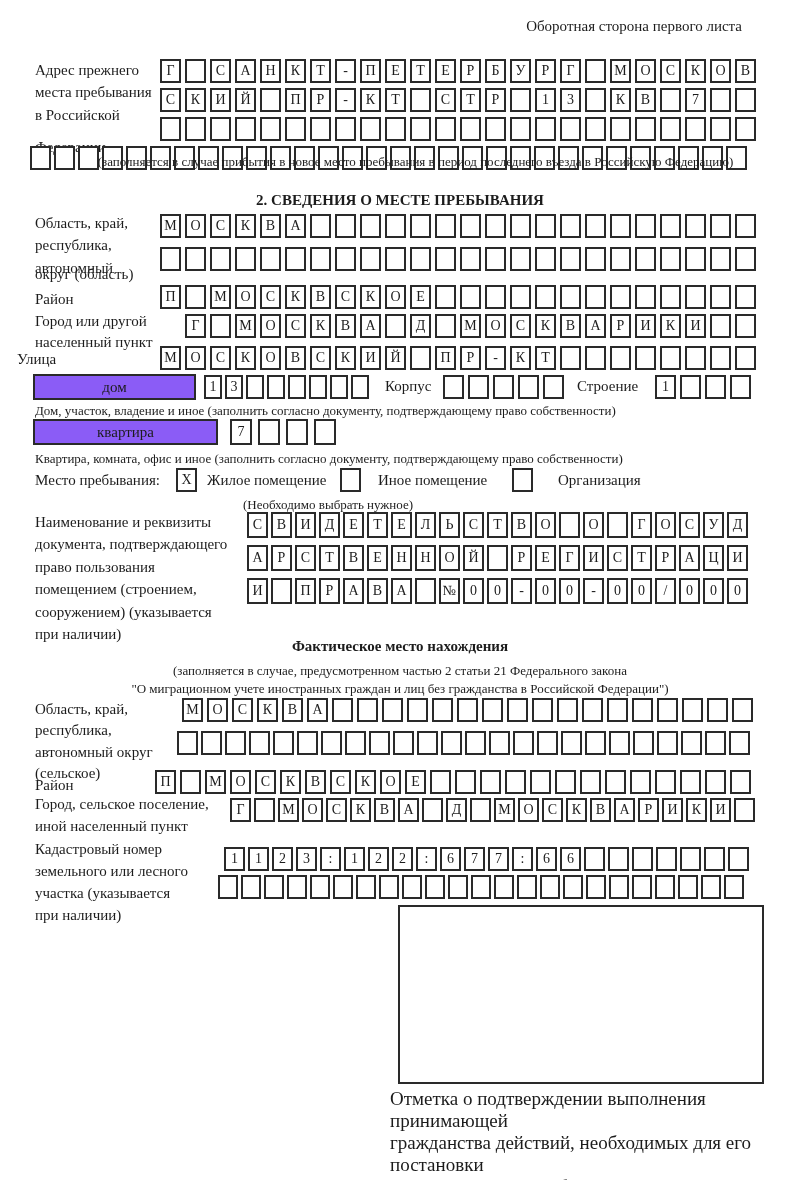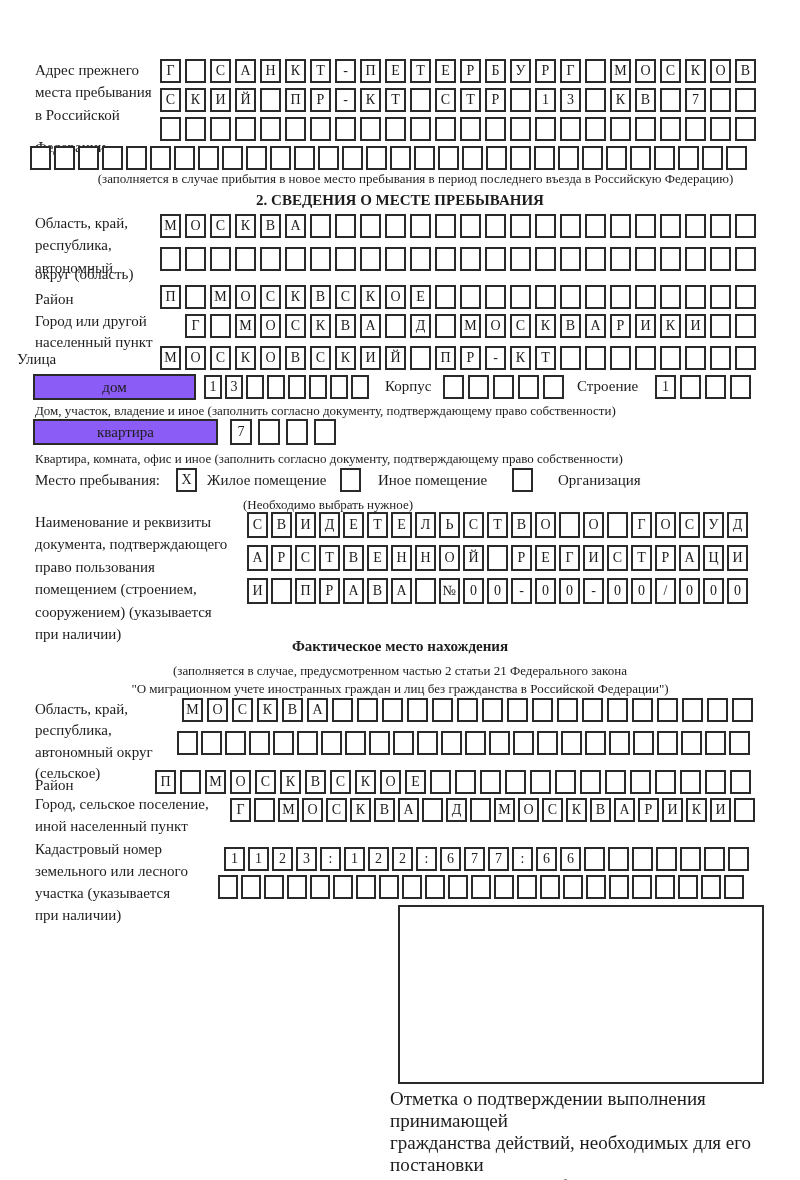--- a/index.html
+++ b/index.html
@@ -25,20 +25,21 @@
         display:flex;align-items:center;justify-content:center;font-size:14px;background:#fff;}
   .stamp{position:absolute;border:2px solid #2a2a2a;background:#fff;}
   .stampcap{position:absolute;left:390px;width:384px;font-size:19px;}
   .stampcap div{line-height:22px;}
 </style>
 </head>
 <body>
 
 <div class="page">
 
+  <div class="lbl" style="top:18px;left:0;right:58px;text-align:right;">Оборотная сторона первого листа</div>
 
   <div class="lbl" style="top:62px;left:35px;">Адрес прежнего</div>
   <div class="lbl" style="top:84px;left:35px;">места пребывания</div>
   <div class="lbl" style="top:107px;left:35px;">в Российской</div>
   <div class="lbl" style="top:129px;left:35px;margin-top:10px;">Федерации</div>
   <div class="grid" style="top:59px;left:160px;">
       <span class="cell">Г</span>
       <span class="cell"></span>
       <span class="cell">С</span>
       <span class="cell">А</span>
@@ -140,21 +141,21 @@
       <span class="cell"></span>
       <span class="cell"></span>
       <span class="cell"></span>
       <span class="cell"></span>
       <span class="cell"></span>
       <span class="cell"></span>
       <span class="cell"></span>
       <span class="cell"></span>
       <span class="cell"></span>
     </div>
-  <div class="cap center" style="top:171px;padding-left:31px;">(заполняется в случае прибытия в новое место пребывания в период последнего въезда в Российскую Федерацию)</div>
+  <div class="cap center" style="top:154px;padding-left:31px;">(заполняется в случае прибытия в новое место пребывания в период последнего въезда в Российскую Федерацию)</div>
 
   <div class="lbl bold center" style="top:192px;position:absolute;">2. СВЕДЕНИЯ О МЕСТЕ ПРЕБЫВАНИЯ</div>
 
   <div class="lbl" style="top:215px;left:35px;">Область, край,</div>
   <div class="lbl" style="top:237px;left:35px;">республика,</div>
   <div class="lbl" style="top:260px;left:35px;">автономный</div>
   <div class="lbl" style="top:266px;left:35px;">округ (область)</div>
   <div class="grid" style="top:214px;left:160px;">
       <span class="cell">М</span>
       <span class="cell">О</span>

